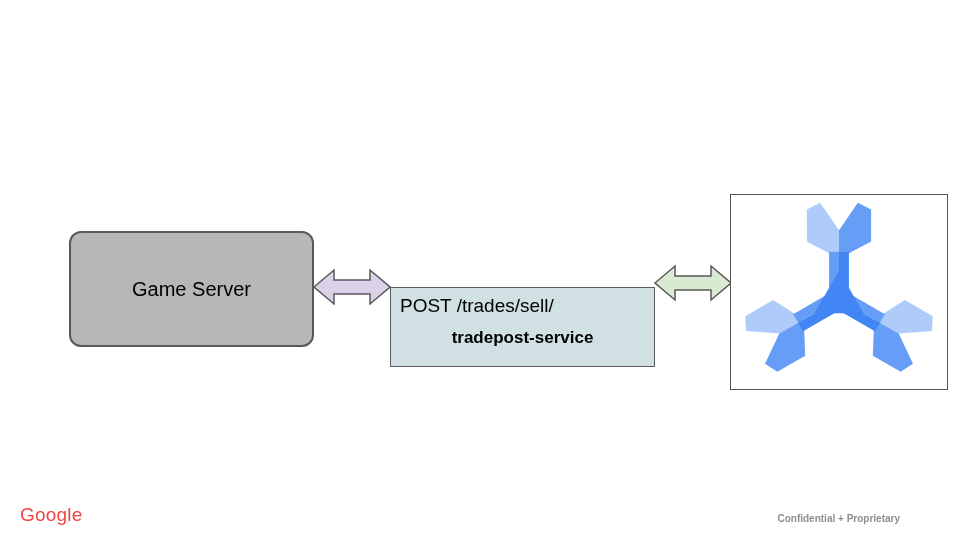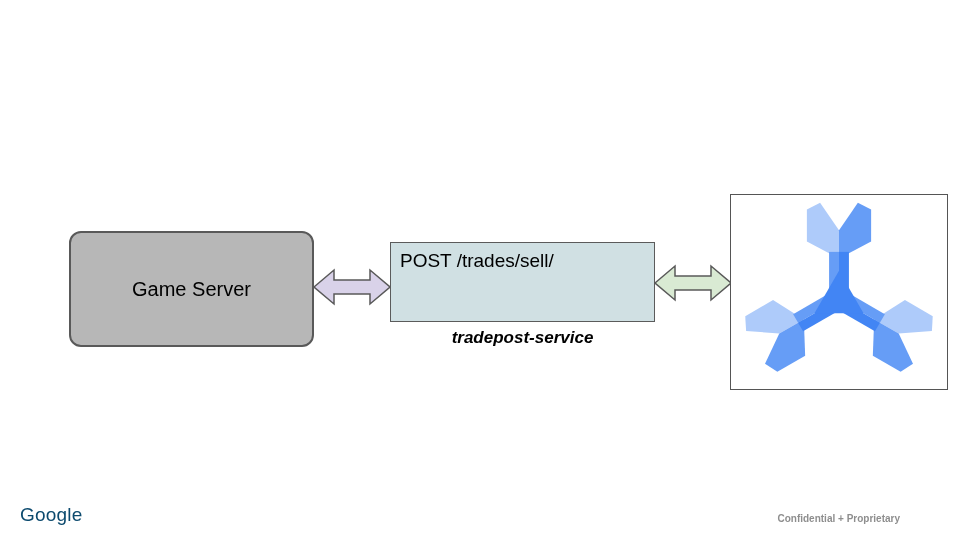--- a/index.html
+++ b/index.html
@@ -24,56 +24,56 @@
   .arrow-right{left:654px;top:264px;}
   
   .api-box{
     position:absolute;left:390px;top:242px;width:265px;height:80px;
     background:#d0e0e3;border:1.5px solid #5b5b5b;box-sizing:border-box;
     padding:6px 0 0 9px;
     font-size:19px;line-height:23px;color:#000;
   }
   .service-label{
     position:absolute;left:390px;top:328px;width:265px;
-    text-align:center;font-size:17px;font-weight:bold;color:#000;font-style:italic;
+    text-align:center;font-size:17px;font-weight:bold;color:#000;
   }
   
   .db-box{
     position:absolute;left:730px;top:194px;width:218px;height:196px;
     background:#ffffff;border:1px solid #555;box-sizing:border-box;
     display:flex;align-items:center;justify-content:center;
   }
   .spanner{width:192px;height:187px;}
   .fl{fill:#aecbfa;} 
   .fm{fill:#669df6;} 
   .fd{fill:#4285f4;} 
   
   .brand{
     position:absolute;left:20px;top:504px;
-    font-size:19px;color:#0c4a6e;letter-spacing:0.2px;
+    font-size:19px;color:#ef4444;letter-spacing:0.2px;
   }
   .confidential{
     position:absolute;right:60px;top:513px;
     font-size:10px;color:#8e8e8e;font-weight:bold;
   }
 </style>
 </head>
 <body>
 
 <div class="slide">
 
   <div class="game-server" style="background-color: rgb(183, 183, 183); border-color: rgb(89, 89, 89);">
     <span>Game Server</span>
   </div>
 
   <svg class="arrow arrow-left" width="78" height="38" viewBox="0 0 78 38">
     <polygon points="1,19 21,2 21,12 57,12 57,2 77,19 57,36 57,26 21,26 21,36" fill="#d9d2e9" stroke="#595959" stroke-width="1.5" style="fill: rgb(217, 210, 233);"></polygon>
   </svg>
 
-  <div class="api-box" style="background-color: rgb(208, 224, 227); border-color: rgb(91, 91, 91);">
+  <div class="api-box" style="background-color: rgb(208, 224, 227); border-color: rgb(91, 91, 91); margin-top: 45px;">
     <div class="api-line">POST /trades/sell/</div>
   </div>
 
   <div class="service-label">tradepost-service</div>
 
   <svg class="arrow arrow-right" width="78" height="38" viewBox="0 0 78 38">
     <polygon points="1,19 21,2 21,12 57,12 57,2 77,19 57,36 57,26 21,26 21,36" fill="#d9ead3" stroke="#595959" stroke-width="1.5" style="fill: rgb(217, 234, 211);"></polygon>
   </svg>
 
   <div class="db-box" style="border-color: rgb(85, 85, 85);">

